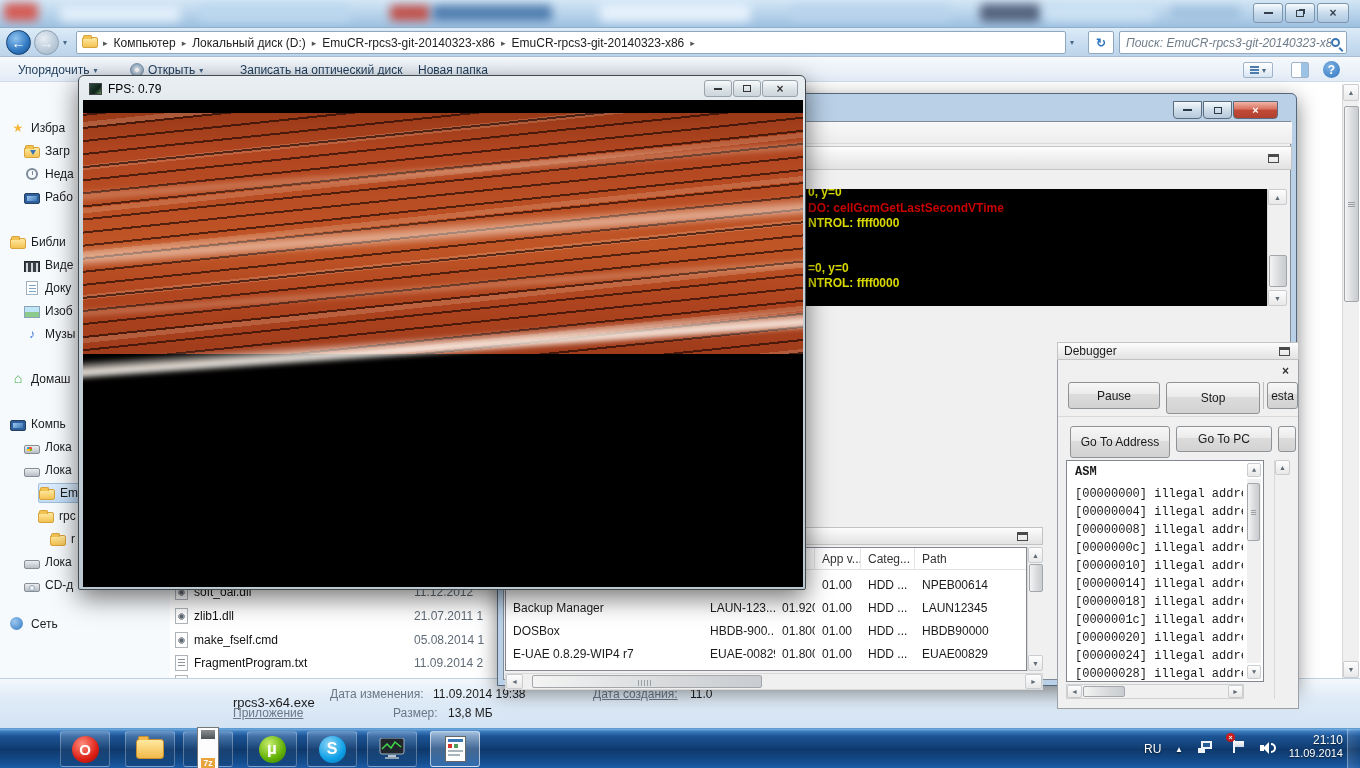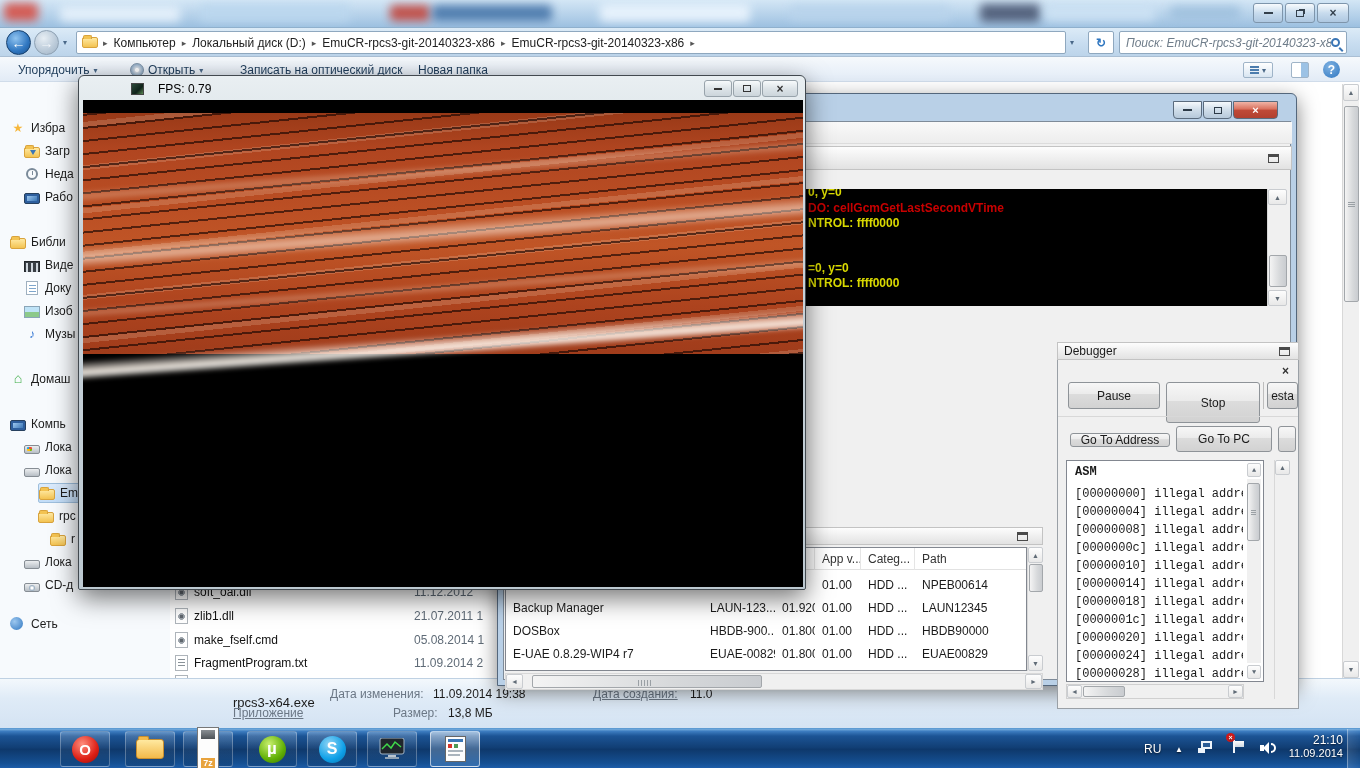--- a/index.html
+++ b/index.html
@@ -114,21 +114,21 @@
 .glhead > div { border-right:1px solid #e5e5e5; height:22px; line-height:22px; }
 #debugger { position:absolute; left:553px; top:220px; width:242px; height:367px; background:#f0f0f0;
   border:1px solid #9aa0a6; }
 #asmbox { position:absolute; left:8px; top:117px; width:198px; height:222px; background:#fff;
   border:1px solid #828790; overflow:hidden; font-family:"Liberation Mono",monospace; }
 .asmrow { position:absolute; left:8px; white-space:nowrap; width:168px; overflow:hidden; color:#1a1a1a; }
 
 
 #fpswin { left:78px; top:75px; width:728px; height:515px; background:linear-gradient(180deg,#e9eff2,#c9d3da 30%,#bcc8d0);
   border:1px solid #42494f; border-radius:6px 6px 2px 2px; box-shadow:0 8px 26px rgba(0,0,0,.55); z-index:10; }
-#fps-title { position:absolute; left:10px; top:6px; display:flex; align-items:center; gap:14px; color:#000;margin-left:42px; }
+#fps-title { position:absolute; left:10px; top:6px; display:flex; align-items:center; gap:6px; color:#000; }
 #fps-ic { width:13px; height:12px; background:linear-gradient(135deg,#2c4a3a,#0f231a 60%,#5c8a54); border:1px solid #444; }
 .fpsbtn { position:absolute; top:4px; height:17px; display:flex; align-items:center; justify-content:center;
   background:linear-gradient(180deg,#f7fafb,#dde4e8 50%,#ccd5db); border:1px solid #98a3ab; border-radius:3px; color:#333; }
 #fps-content { position:absolute; left:4px; top:24px; width:720px; height:487px; background:#000; overflow:hidden; }
 #stripes { position:absolute; left:0; top:13px; width:720px; height:241px;
   background:
     repeating-linear-gradient(354deg, rgba(25,6,2,.65) 0 2px, rgba(0,0,0,0) 2px 13px),
     repeating-linear-gradient(354deg, rgba(255,233,208,.18) 0 5px, rgba(0,0,0,0) 5px 43px),
     linear-gradient(180deg,#993917 0%,#b04520 15%,#bb4f24 40%,#c05526 55%,#ad431e 80%,#a03c1b 100%); }
 .streak { position:absolute; left:-10px; right:-10px; transform:rotate(-4deg); filter:blur(2px); }
@@ -494,29 +494,29 @@
       <div id="debugger">
         <div class="dockhead" style="left:-1px;top:-1px;width:242px;height:18px;display:flex;align-items:center;padding-left:6px;">
           <span></span>
           <span>Debugger</span>
           <span class="floatic" style="right:8px;top:4px;"></span>
         </div>
         <span class="abs" style="left:224px;top:21px;font-weight:bold;color:#333;">×</span>
         <div class="pushbtn" style="left:10px;top:39px;width:92px;height:27px;">
             <span>Pause</span>
           </div>
-        <div class="pushbtn" style="left:108px;top:39px;width:94px;height:41px;">
+        <div class="pushbtn" style="left:108px;top:39px;width:94px;height:32px;">
             <span>Stop</span>
           </div>
         <div class="abs" style="left:205px;top:39px;width:1px;height:27px;background:#bdbdbd;"></div>
         <div class="pushbtn" style="left:209px;top:39px;width:31px;height:27px;">
             <span>esta</span>
           </div>
         <div class="abs" style="left:0;top:73px;width:240px;height:1px;background:#d8d8d8;"></div>
-        <div class="pushbtn" style="left:12px;top:90px;width:100px;height:14px;">
+        <div class="pushbtn" style="left:12px;top:83px;width:100px;height:32px;">
             <span>Go To Address</span>
           </div>
         <div class="pushbtn" style="left:118px;top:83px;width:96px;height:26px;">
             <span>Go To PC</span>
           </div>
         <div class="pushbtn" style="left:220px;top:83px;width:18px;height:26px;"></div>
         <div id="asmbox">
           <div class="abs" style="left:8px;top:4px;font-weight:bold;">ASM</div>
           <div class="sb-arrow" style="left:180px;top:2px;width:14px;height:14px;">
               <span>▲</span>

